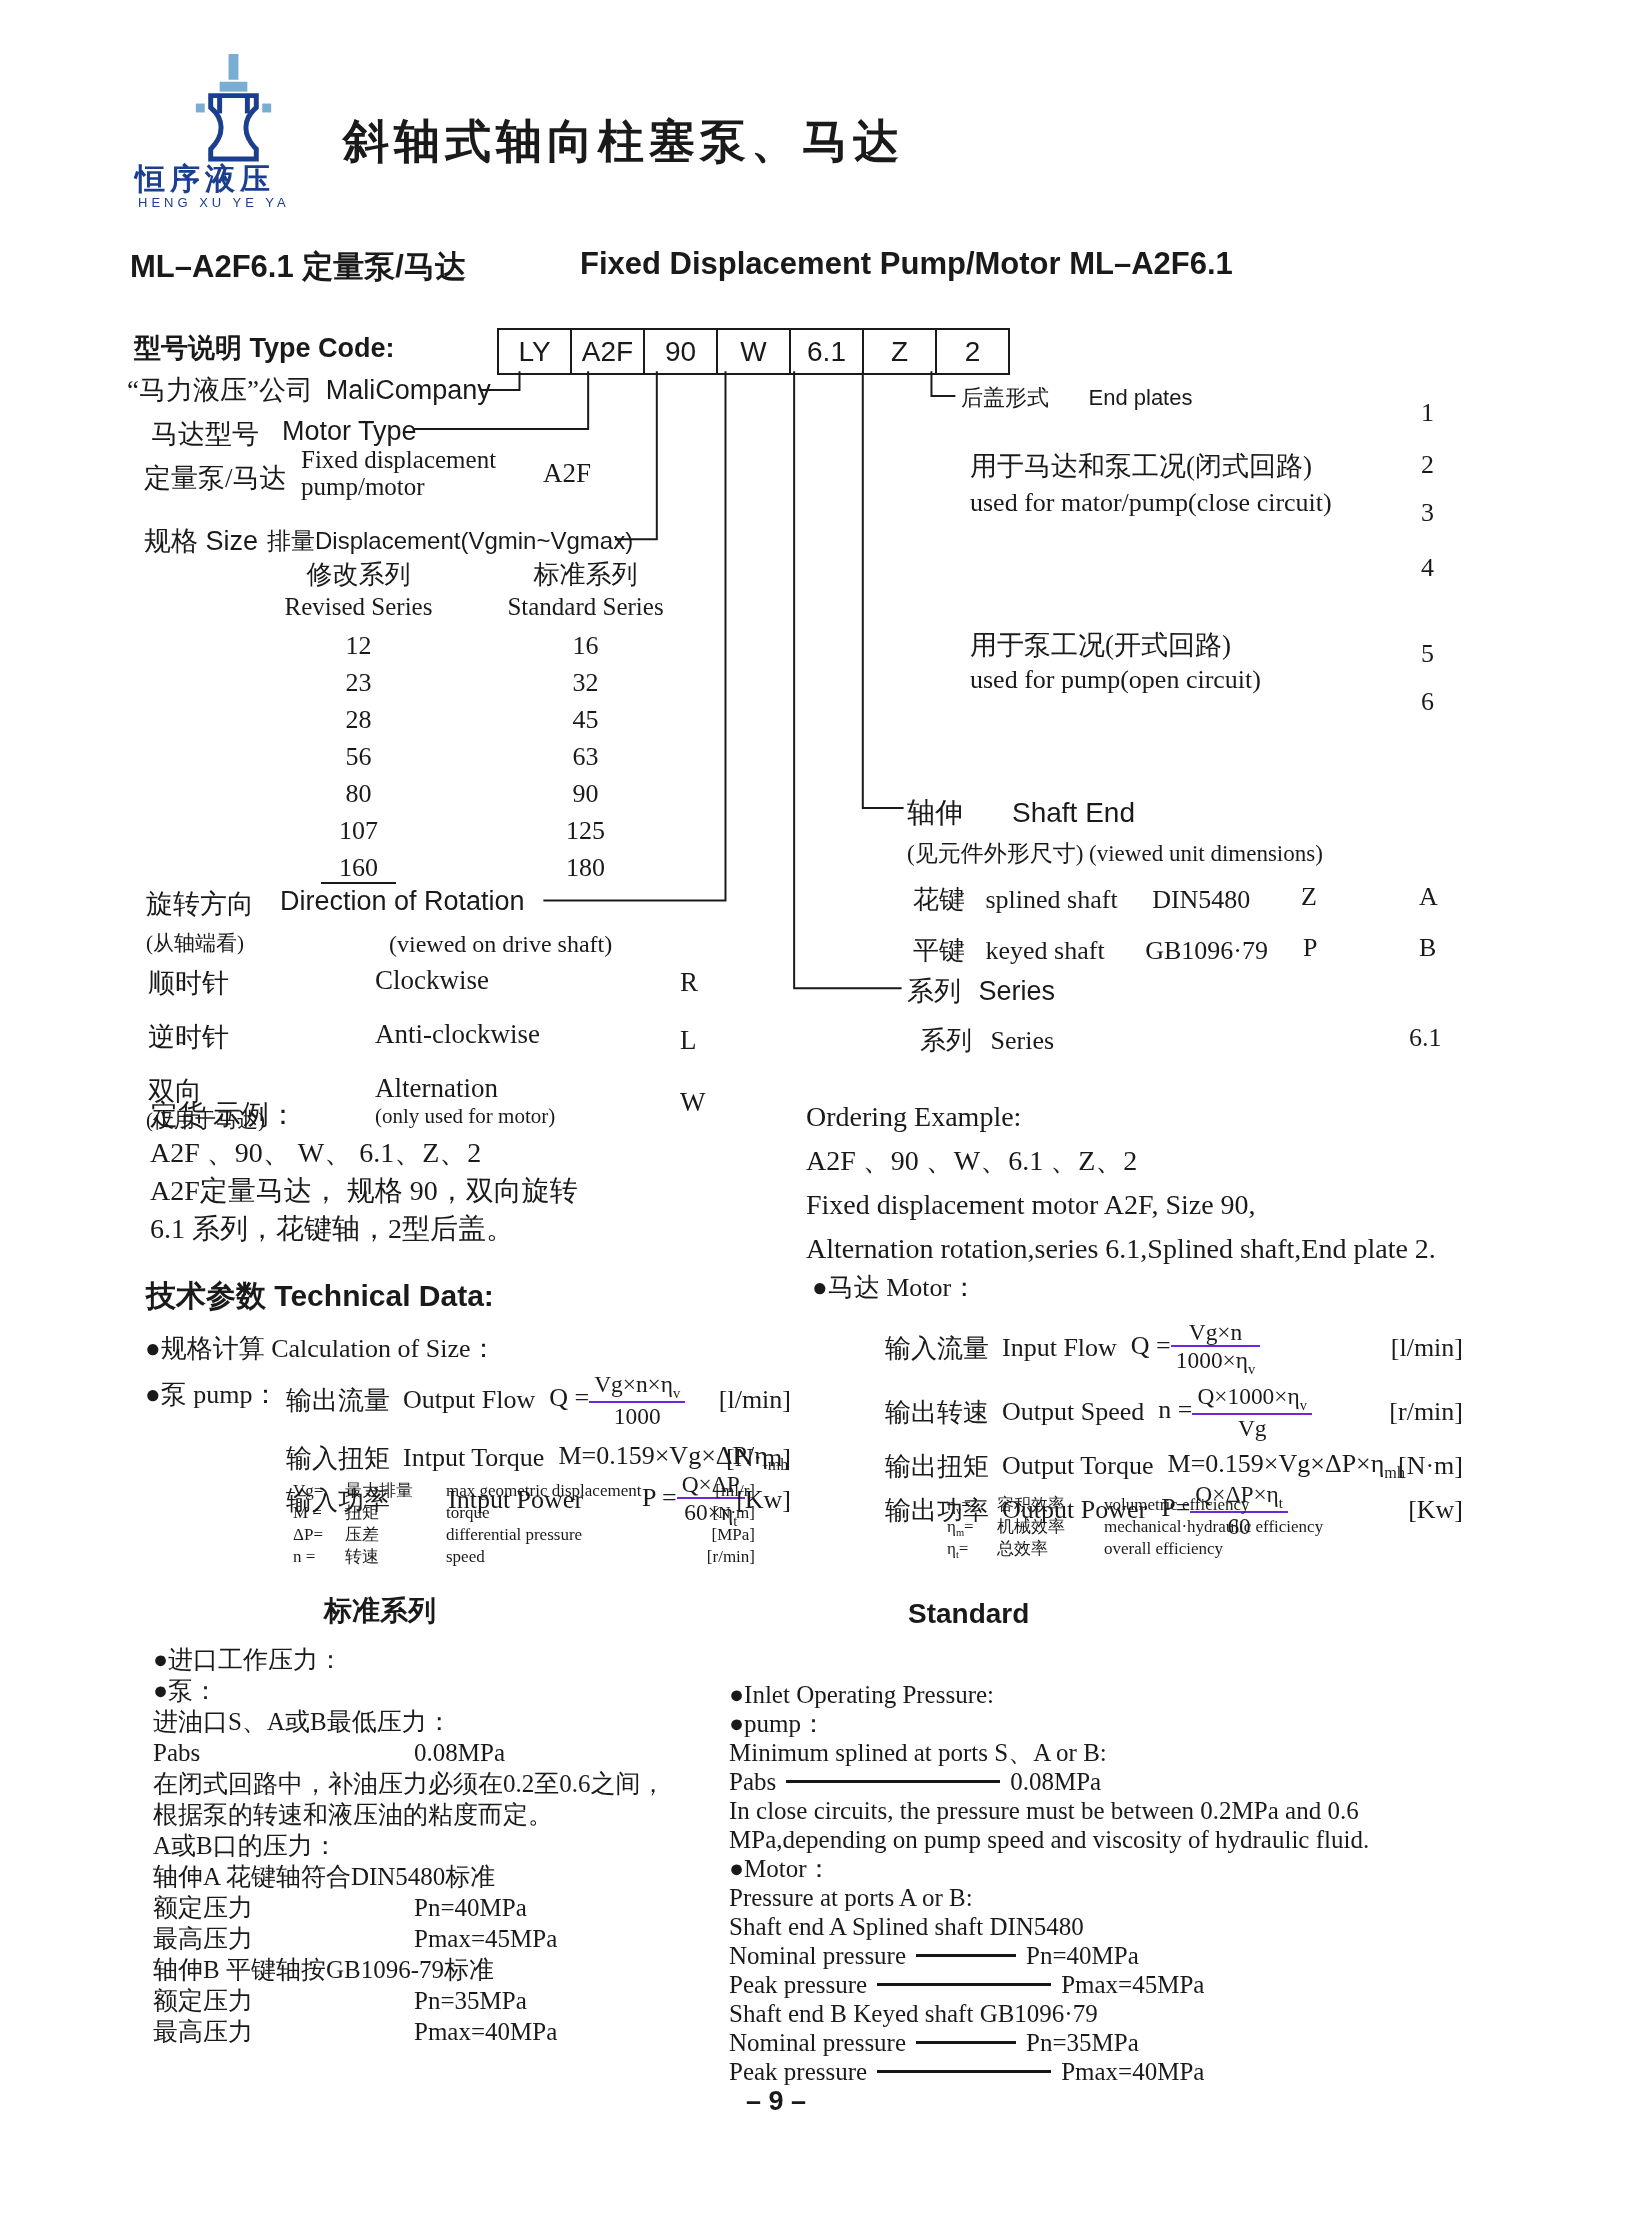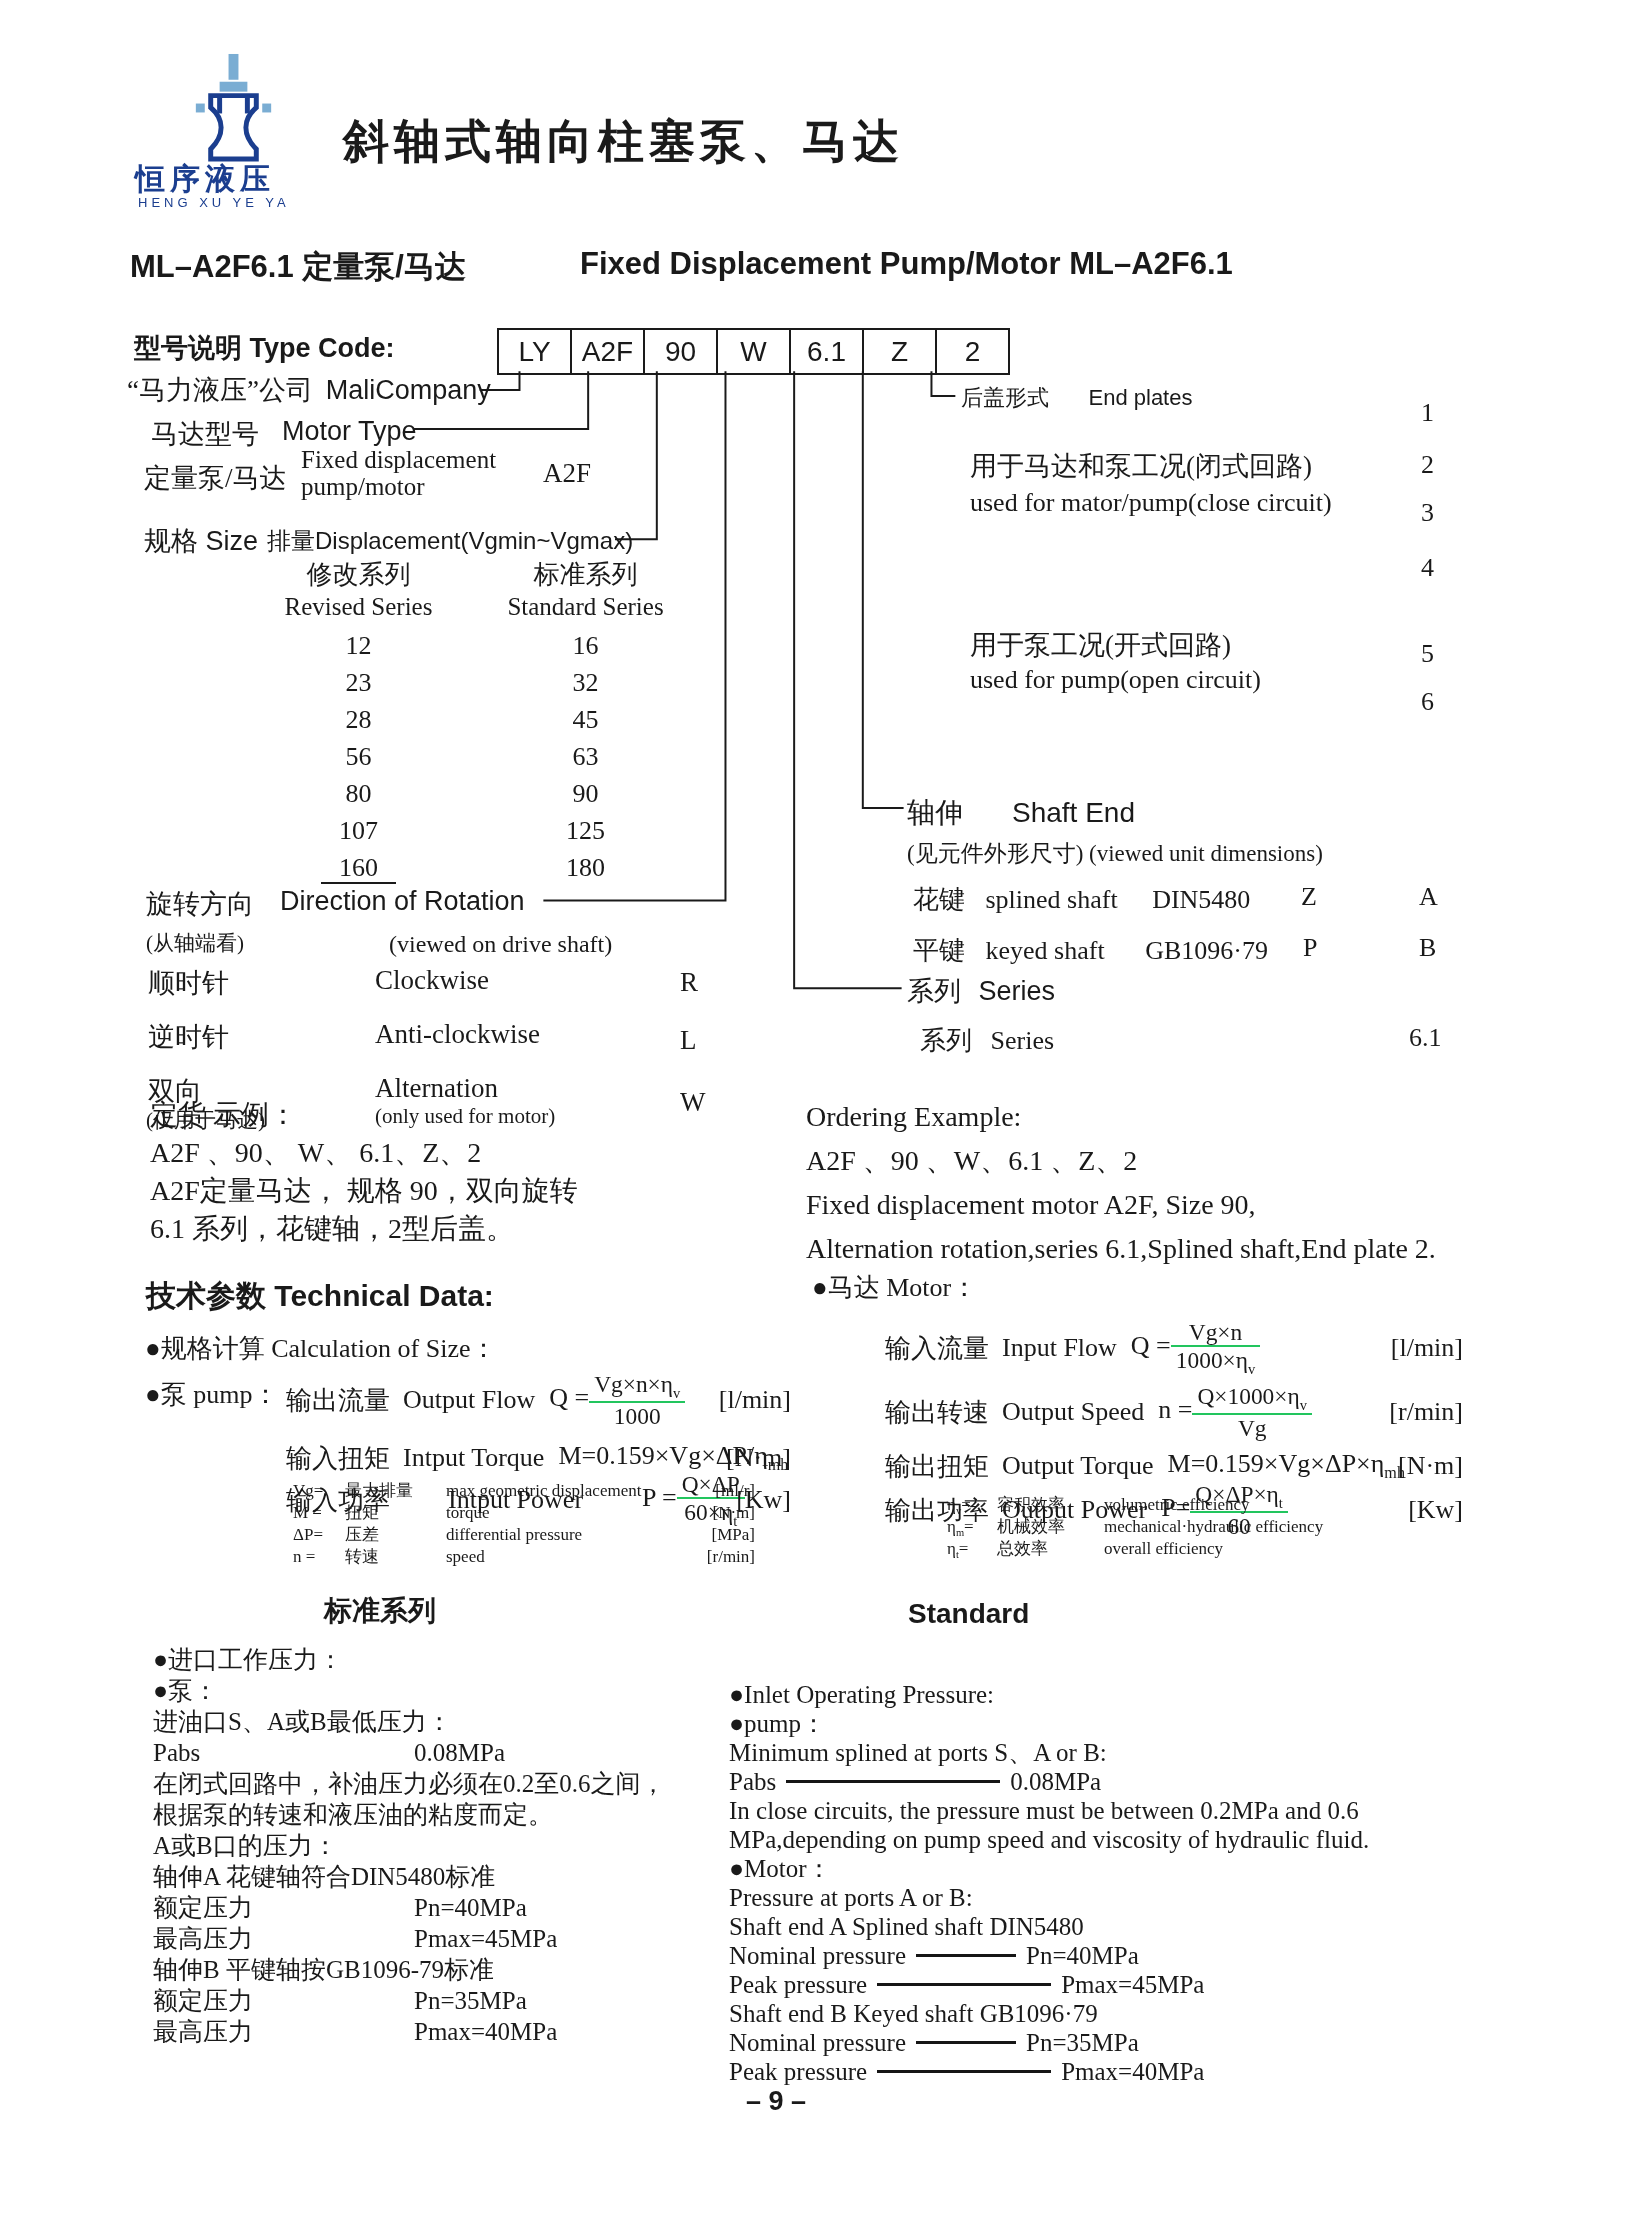--- a/index.html
+++ b/index.html
@@ -20,21 +20,21 @@
   .scol .h-zh{font-family:"Liberation Sans","DejaVu Sans",sans-serif;font-size:26px;height:36px;}
   .scol .h-en{font-size:25px;height:38px;}
   .scol .sv{font-size:26px;height:37px;}
   .u160{border-bottom:2px solid #1a1a1a;padding:0 18px;}
   
   .frow{position:absolute;display:flex;align-items:center;font-size:26px;}
   .fzh{width:117px;white-space:nowrap;}
   .fen{white-space:nowrap;margin-right:14px;}
   .math{white-space:nowrap;}
   .frac{display:inline-block;vertical-align:middle;text-align:center;line-height:1.12;font-size:0.9em;}
-  .fnum{display:block;border-bottom:2px solid #22c55e;padding:0 5px;}
+  .fnum{display:block;border-bottom:2px solid #6d28d9;padding:0 5px;}
   .fden{display:block;padding:0 5px;}
   sub{font-size:0.62em;}
   .funit{position:absolute;right:0;white-space:nowrap;}
   
   .defrow{display:flex;font-size:17px;height:22px;align-items:baseline;}
   .d-sym{width:52px;white-space:nowrap;}
   .d-zh{width:101px;white-space:nowrap;}
   .d-en{width:237px;white-space:nowrap;}
   .d-unit{width:72px;text-align:right;white-space:nowrap;}
   .defrow2{display:flex;font-size:17px;height:22px;align-items:baseline;}

